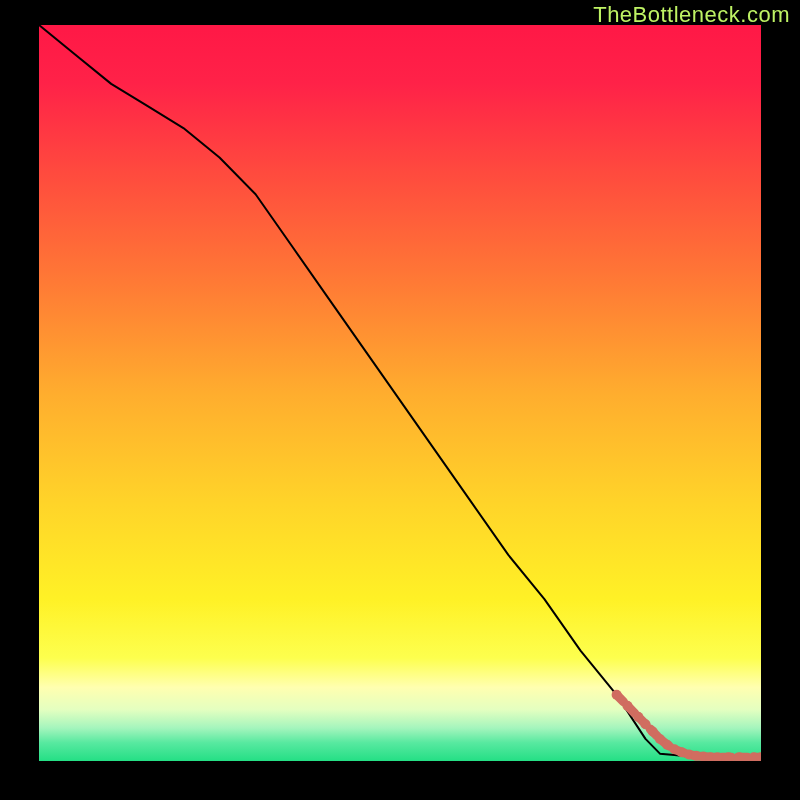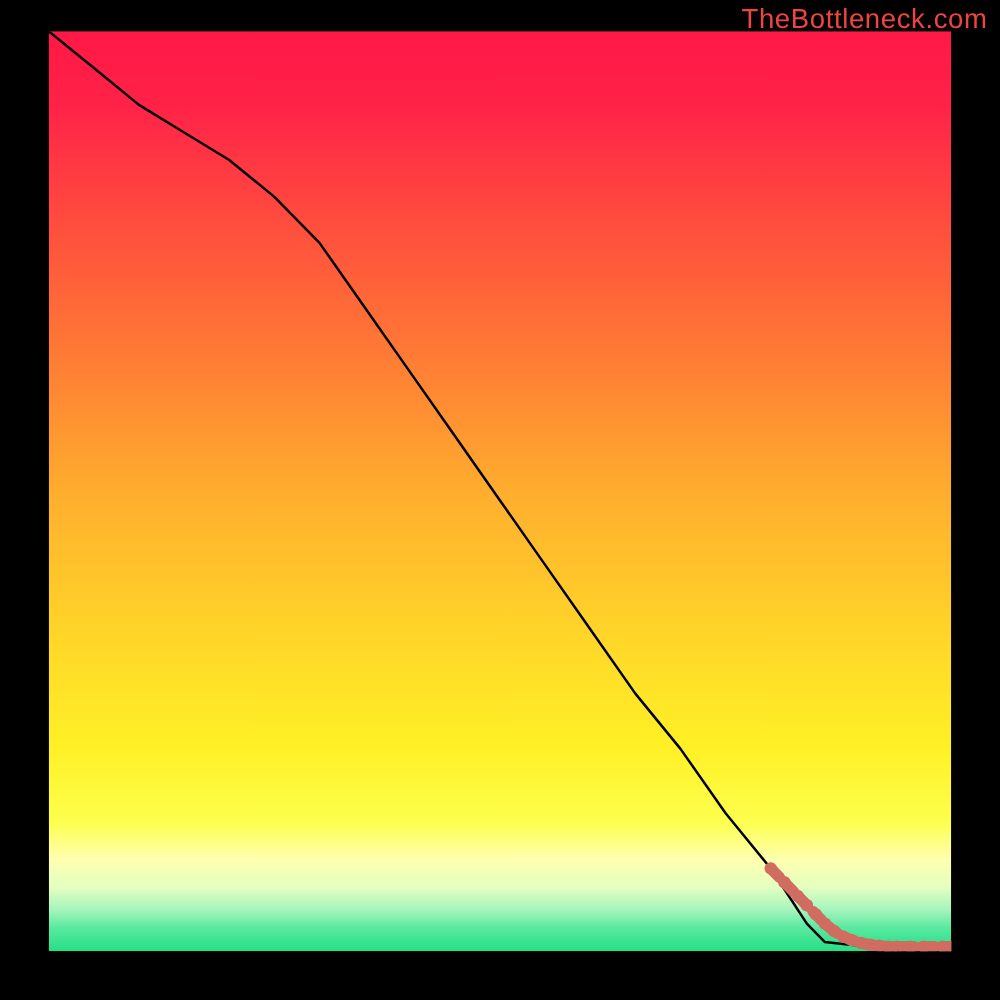--- a/index.html
+++ b/index.html
@@ -14,21 +14,21 @@
   .outer {
     position: relative;
     width: 800px;
     height: 800px;
     background: #000;
   }
   .watermark {
     position: absolute;
     top: 2px;
     right: 10px;
-    color: #ef4444;
+    color: #bef264;
     font-size: 22px;
     font-weight: 500;
     letter-spacing: 0.5px;
     user-select: none;
   }
   .plot {
     position: absolute;
     left: 39px;
     top: 25px;
     width: 722px;

